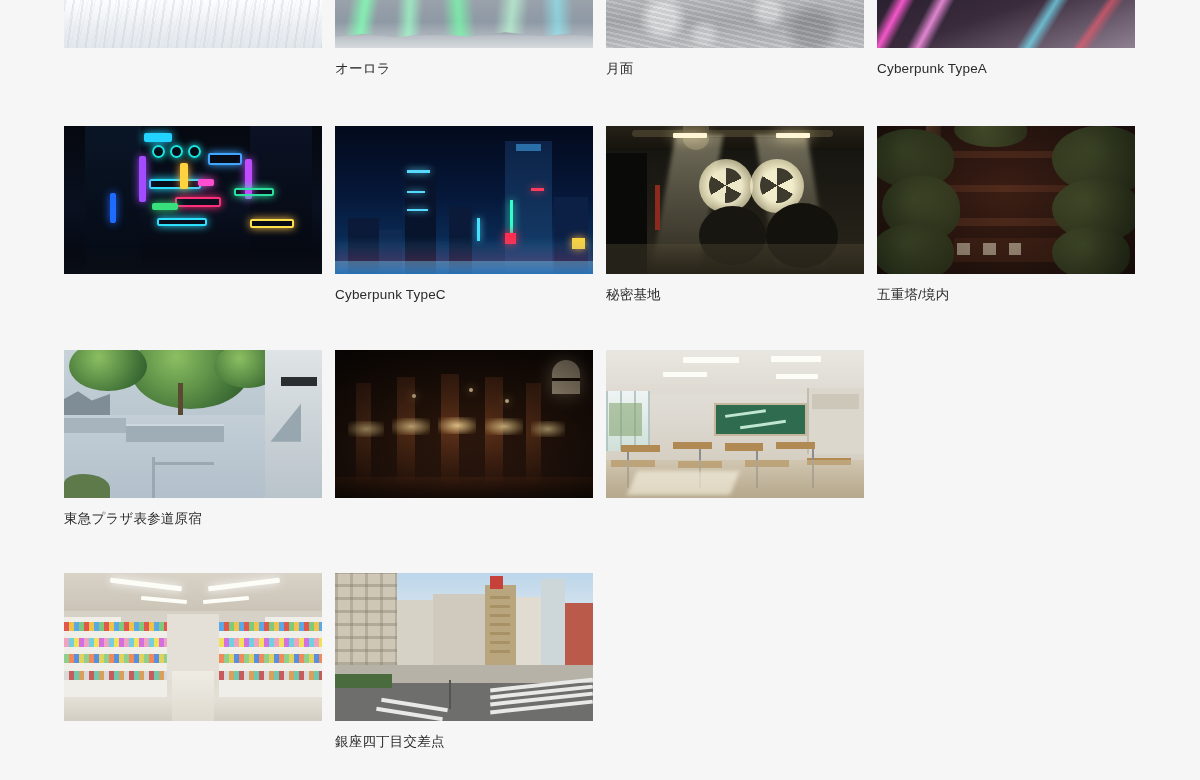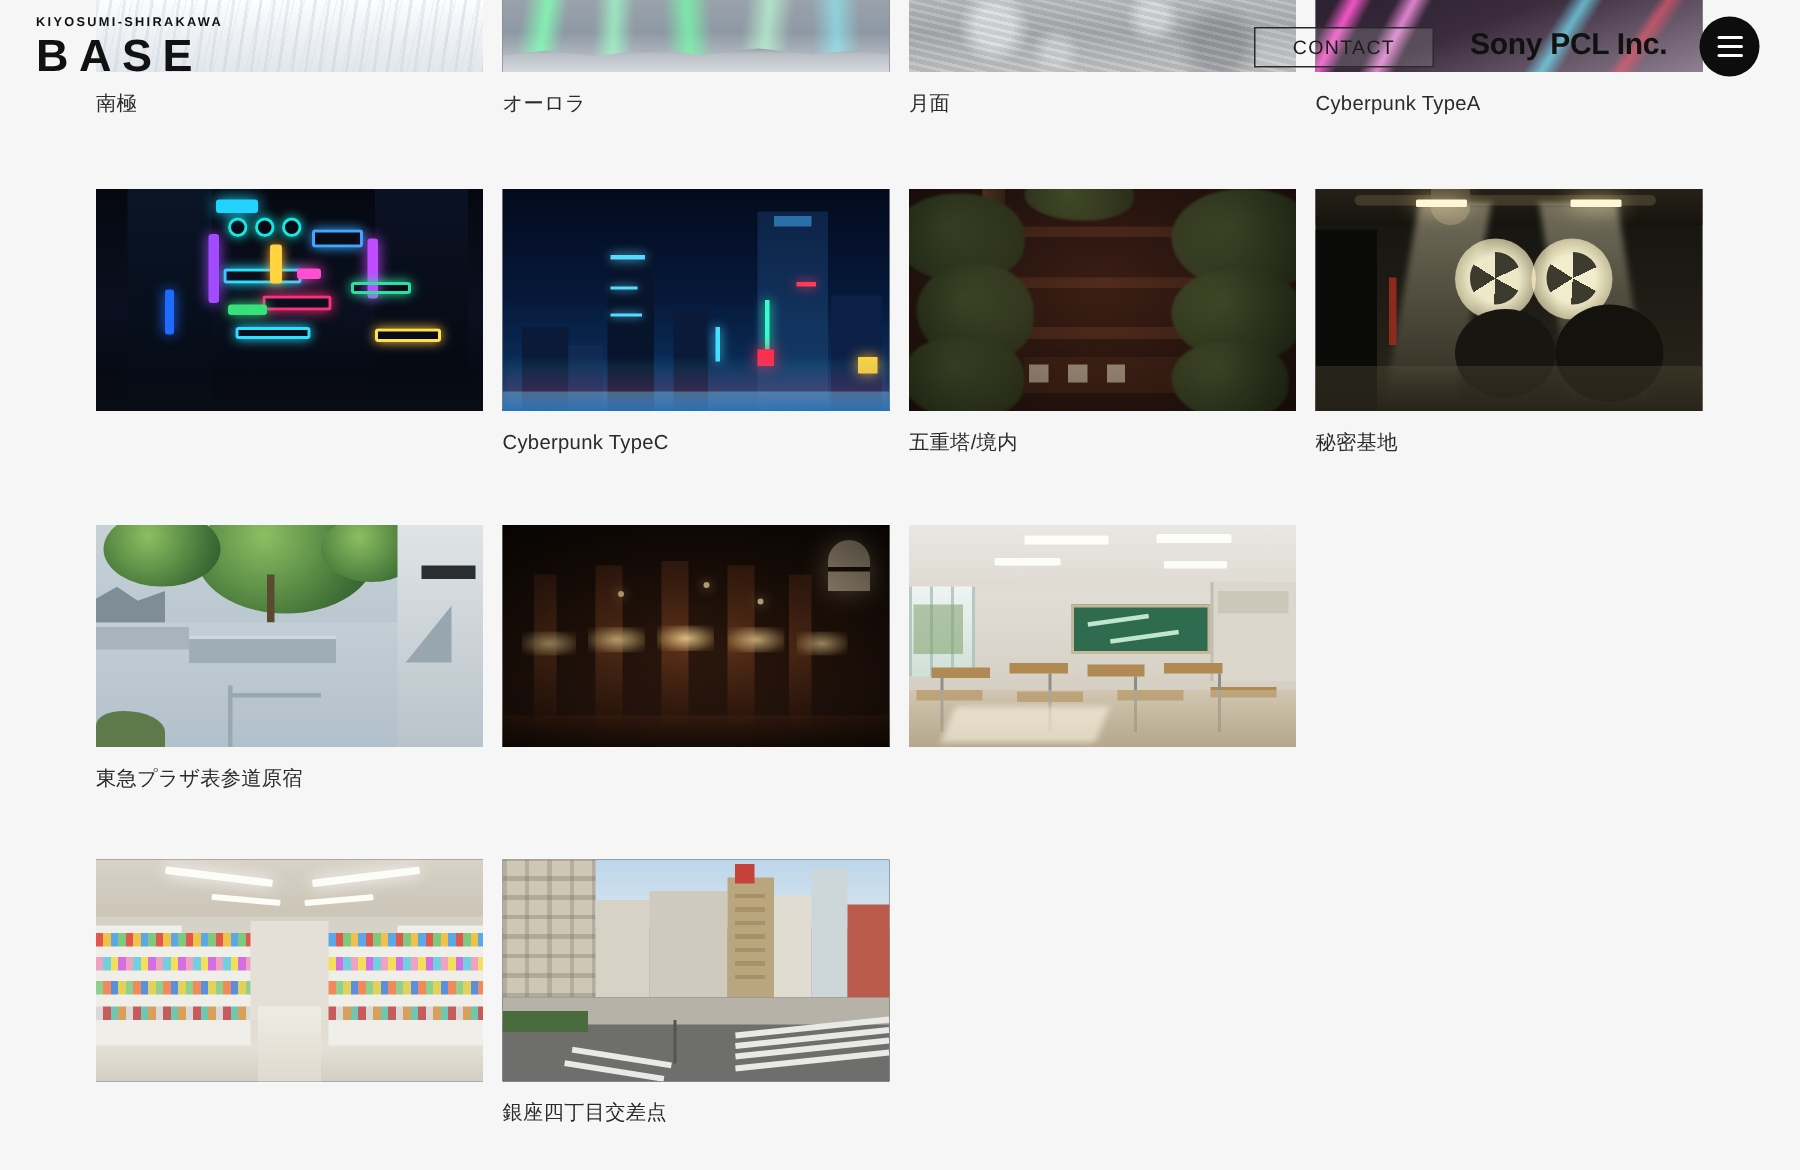--- a/index.html
+++ b/index.html
@@ -244,21 +244,20 @@
 </head>
 <body>
 
 <div id="root">
 
   <div class="row row-top" id="row-1">
     <div class="cell">
       <div class="thumb">
         <div class="art art-antarctic"></div>
       </div>
-      <div class="caption">南極</div>
     </div>
     <div class="cell">
       <div class="thumb">
         <div class="art art-aurora"></div>
       </div>
       <div class="caption">オーロラ</div>
     </div>
     <div class="cell">
       <div class="thumb">
         <div class="art art-moon"></div>
@@ -318,61 +317,61 @@
           <div style="position:absolute;left:92%;top:76%;width:5%;height:7%;background:#ffd43b;box-shadow:0 0 9px #ffb33b;"></div>
           <div style="position:absolute;left:55%;top:62%;width:3px;height:16%;background:#49e0ff;box-shadow:0 0 7px #49e0ff;"></div>
           <div style="position:absolute;left:0;bottom:0;width:100%;height:22%;background:linear-gradient(180deg,rgba(20,180,220,0.10),rgba(255,90,160,0.28));filter:blur(3px);"></div>
           <div style="position:absolute;left:0;bottom:0;width:100%;height:9%;background:linear-gradient(180deg,rgba(120,230,255,0.35),rgba(40,120,190,0.9));"></div>
         </div>
       </div>
       <div class="caption">Cyberpunk TypeC</div>
     </div>
     <div class="cell">
       <div class="thumb">
+        <div class="art art-base">
+          <div style="position:absolute;left:0;top:0;width:100%;height:16%;background:linear-gradient(180deg,#262118,#15130d);"></div>
+          <div style="position:absolute;left:10%;top:3%;width:78%;height:7px;background:#413a28;border-radius:4px;"></div>
+          <div style="position:absolute;left:30%;top:0;width:10%;height:16%;background:#4a4230;border-radius:0 0 50% 50%;"></div>
+          <div class="ceil-light" style="left:26%;top:5%;width:34px;height:5px;background:#fff6d8;box-shadow:0 0 14px #ffe9a8;"></div>
+          <div class="ceil-light" style="left:66%;top:5%;width:34px;height:5px;background:#fff6d8;box-shadow:0 0 14px #ffe9a8;"></div>
+          <div class="beam" style="left:22%;top:6%;width:48px;height:94%;transform:skewX(-10deg);"></div>
+          <div class="beam" style="left:62%;top:6%;width:52px;height:94%;transform:skewX(9deg);"></div>
+          <div class="fan" style="left:36%;top:22%;width:54px;height:54px;"></div>
+          <div class="fan" style="left:56%;top:22%;width:54px;height:54px;"></div>
+          <div style="position:absolute;left:36%;bottom:6%;width:26%;height:40%;border-radius:50%;background:#181610;"></div>
+          <div style="position:absolute;left:62%;bottom:4%;width:28%;height:44%;border-radius:50%;background:#14120d;"></div>
+          <div style="position:absolute;left:0;top:18%;width:16%;height:82%;background:#0a0a08;"></div>
+          <div style="position:absolute;left:19%;top:40%;width:5px;height:30%;background:#8c2a1e;"></div>
+          <div style="position:absolute;left:0;bottom:0;width:100%;height:20%;background:linear-gradient(180deg,rgba(90,82,58,0.35),rgba(40,36,26,0.9));"></div>
+        </div>
+      </div>
+      <div class="caption">秘密基地</div>
+    </div>
+    <div class="cell">
+      <div class="thumb">
         <div class="art art-pagoda">
           <div class="pag-roof" style="left:24%;top:17%;width:52%;height:7px;"></div>
           <div class="pag-roof" style="left:26%;top:40%;width:48%;height:7px;"></div>
           <div class="pag-roof" style="left:24%;top:62%;width:52%;height:8px;"></div>
           <div style="position:absolute;left:30%;top:76%;width:40%;height:16%;background:#3a2015;"></div>
           <div style="position:absolute;left:31%;top:79%;width:5%;height:8%;background:#b9ad97;"></div>
           <div style="position:absolute;left:41%;top:79%;width:5%;height:8%;background:#b9ad97;"></div>
           <div style="position:absolute;left:51%;top:79%;width:5%;height:8%;background:#b9ad97;"></div>
           <div style="position:absolute;left:19%;top:0;width:6%;height:100%;background:linear-gradient(90deg,#6a4a32,#3e2a1b);"></div>
           <div class="leaf" style="left:-4%;top:2%;width:34%;height:40%;"></div>
           <div class="leaf" style="left:2%;top:34%;width:30%;height:44%;"></div>
           <div class="leaf" style="left:-2%;top:66%;width:32%;height:38%;"></div>
           <div class="leaf" style="right:-6%;top:0;width:38%;height:46%;"></div>
           <div class="leaf" style="right:-2%;top:36%;width:34%;height:42%;"></div>
           <div class="leaf" style="right:2%;top:68%;width:30%;height:36%;"></div>
           <div class="leaf" style="left:30%;top:-8%;width:28%;height:22%;"></div>
           <div style="position:absolute;inset:0;background:radial-gradient(circle at 50% 45%, rgba(120,50,30,0.18), rgba(10,6,4,0.55));"></div>
         </div>
       </div>
       <div class="caption">五重塔/境内</div>
-    </div>
-    <div class="cell">
-      <div class="thumb">
-        <div class="art art-base">
-          <div style="position:absolute;left:0;top:0;width:100%;height:16%;background:linear-gradient(180deg,#262118,#15130d);"></div>
-          <div style="position:absolute;left:10%;top:3%;width:78%;height:7px;background:#413a28;border-radius:4px;"></div>
-          <div style="position:absolute;left:30%;top:0;width:10%;height:16%;background:#4a4230;border-radius:0 0 50% 50%;"></div>
-          <div class="ceil-light" style="left:26%;top:5%;width:34px;height:5px;background:#fff6d8;box-shadow:0 0 14px #ffe9a8;"></div>
-          <div class="ceil-light" style="left:66%;top:5%;width:34px;height:5px;background:#fff6d8;box-shadow:0 0 14px #ffe9a8;"></div>
-          <div class="beam" style="left:22%;top:6%;width:48px;height:94%;transform:skewX(-10deg);"></div>
-          <div class="beam" style="left:62%;top:6%;width:52px;height:94%;transform:skewX(9deg);"></div>
-          <div class="fan" style="left:36%;top:22%;width:54px;height:54px;"></div>
-          <div class="fan" style="left:56%;top:22%;width:54px;height:54px;"></div>
-          <div style="position:absolute;left:36%;bottom:6%;width:26%;height:40%;border-radius:50%;background:#181610;"></div>
-          <div style="position:absolute;left:62%;bottom:4%;width:28%;height:44%;border-radius:50%;background:#14120d;"></div>
-          <div style="position:absolute;left:0;top:18%;width:16%;height:82%;background:#0a0a08;"></div>
-          <div style="position:absolute;left:19%;top:40%;width:5px;height:30%;background:#8c2a1e;"></div>
-          <div style="position:absolute;left:0;bottom:0;width:100%;height:20%;background:linear-gradient(180deg,rgba(90,82,58,0.35),rgba(40,36,26,0.9));"></div>
-        </div>
-      </div>
-      <div class="caption">秘密基地</div>
     </div>
   </div>
 
   <div class="row" id="row-3">
     <div class="cell">
       <div class="thumb">
         <div class="art art-plaza">
           <div class="tree" style="left:26%;top:-12%;width:46%;height:52%;"></div>
           <div class="tree" style="left:2%;top:-6%;width:30%;height:34%;"></div>
           <div class="tree" style="left:58%;top:-4%;width:26%;height:30%;"></div>
@@ -498,27 +497,14 @@
           <div class="stripe" style="left:18%;top:88%;width:26%;height:4px;transform:rotate(9deg);"></div>
           <div class="stripe" style="left:16%;top:94%;width:26%;height:4px;transform:rotate(9deg);"></div>
           <div style="position:absolute;left:44%;top:72%;width:2px;height:20%;background:#55554f;"></div>
           <div style="position:absolute;left:0;top:68%;width:22%;height:10%;background:#4a6b3e;"></div>
         </div>
       </div>
       <div class="caption">銀座四丁目交差点</div>
     </div>
   </div>
 
-  <div class="header">
-    <div class="logo-block">
-      <div class="logo-sub">KIYOSUMI-SHIRAKAWA</div>
-      <div class="logo-main">BASE</div>
-    </div>
-    <div class="contact-btn">CONTACT</div>
-    <div class="brand-mark">Sony PCL Inc.</div>
-    <div class="menu-btn">
-      <span></span>
-      <span></span>
-      <span></span>
-    </div>
-  </div>
 
 </div>
 
 </body></html>

